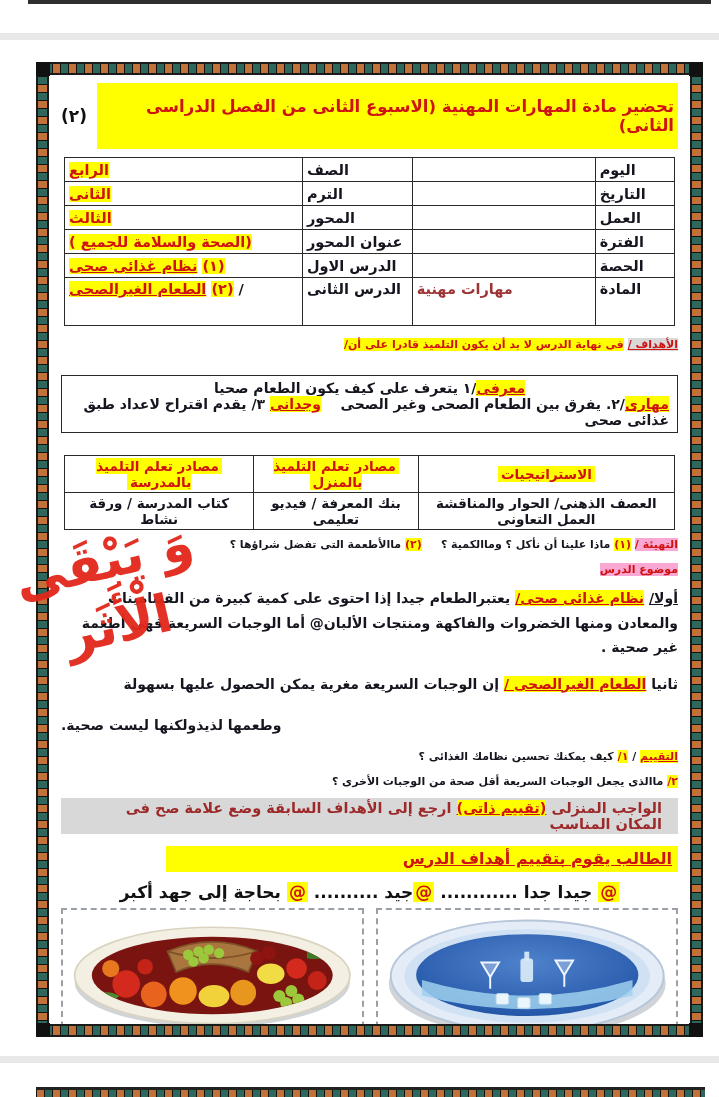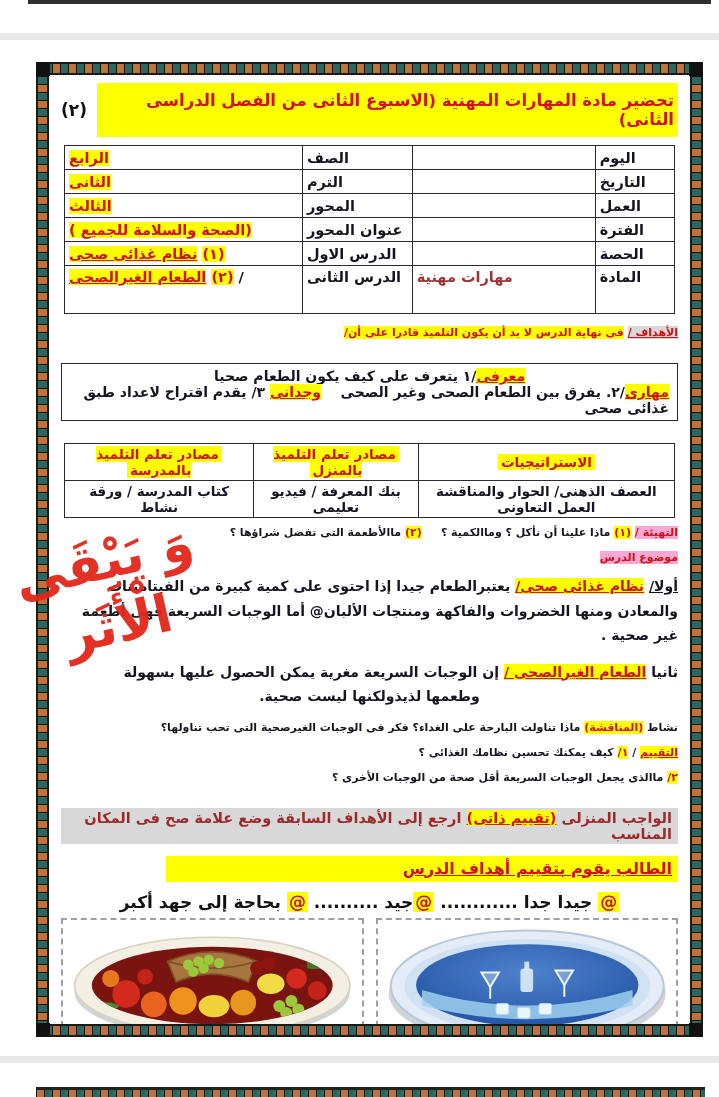--- a/index.html
+++ b/index.html
@@ -36,21 +36,21 @@
   .hl  { background:#ffff00; color:#cf1212; }
   .hlu { background:#ffff00; color:#cf1212; text-decoration:underline; }
   .gry { background:#f9a8d4; color:#cf1212; }
   .gryu{ background:#d8d8d8; color:#cf1212; text-decoration:underline; }
   .blk { color:#15151f; }
   .blku{ color:#15151f; text-decoration:underline; }
   .maroon { color:#9c3434; }
 
   
   .title-row { display:flex; align-items:center; gap:10px; font-size:16.5px; }
-  .title-main { flex:0 1 auto; padding:8px 4px; }
+  .title-main { flex:0 1 auto; padding:14px 4px; }
   .title-num { color:#111; font-size:17px; }
 
   
   table.info { width:99%; margin:8px auto 0 auto; border-collapse:collapse; font-size:14.5px; }
   table.info td { border:1.6px solid #2a2a2a; text-align:left; height:24px; padding:1px 4px; }
   table.info tr.tall td { height:48px; vertical-align:top; padding-top:3px; }
   td.w1{width:13%;} td.w2{width:30%;margin-left:40px;} td.w3{width:18%;margin-left:24px;} td.w4{width:39%;}
 
   
   .line { margin-top:12px; font-size:11px; }
@@ -59,24 +59,24 @@
 
   
   table.strat { width:99%; margin:22px auto 0 auto; border-collapse:collapse; font-size:13.5px; }
   table.strat td { border:1.6px solid #2a2a2a; text-align:center; padding:2px 4px; }
   table.strat .hd { color:#cf1212; }
   table.strat .hd span { background:#ffff00; padding:0 3px; }
   .preline { white-space:pre-line; }
 
   
   .para { margin-top:10px; font-size:14px; line-height:1.75; }
-  .center { text-align:center; }
+  .center { text-align:left;margin-top:17px; }
   .self-band { margin-top:12px; width:83%; background:#ffff00; color:#cf1212;
     text-decoration:underline; font-size:16px; padding:3px 6px 4px 0; }
-  .hw-band { margin-top:24px; background:#d8d8d8; color:#9c2a2a; font-size:14.5px; padding:2px 6px; }
+  .hw-band { margin-top:10px; background:#d8d8d8; color:#9c2a2a; font-size:14.5px; padding:2px 16px; }
   .rating { margin-top:10px; text-align:center; font-size:17px; color:#111; }
   .rating .sym { background:#ffff00; color:#cf1212; padding:0 2px; }
 
   
   .img-row { display:flex; gap:12px; margin-top:6px; height:140px; }
   .img-box { flex:1; border:2px dashed #9aa0a8; background:#fff; padding:3px; }
   .img-box svg { width:100%; height:100%; display:block; }
 
   
   .watermark { position:absolute; top:528px; left:6px; width:210px; z-index:9;
@@ -198,25 +198,20 @@
       <span class="blk">يعتبرالطعام جيدا إذا احتوى على كمية كبيرة من الفيتامينات والمعادن ومنها الخضروات والفاكهة ومنتجات الألبان@ أما الوجبات السريعة فهى أطعمة غير صحية .</span>
     </div>
 
     <div class="para" style="margin-top:12px">
       <span class="blk">ثانيا</span>
       <span class="hlu">الطعام الغيرالصحى /</span>
       <span class="blk">إن الوجبات السريعة مغرية يمكن الحصول عليها بسهولة</span>
       <div class="center">وطعمها لذيذولكنها ليست صحية.</div>
     </div>
 
-    <div class="line">
-      <span class="blk">نشاط</span>
-      <span class="hl">(المناقشة)</span>
-      <span class="blk">ماذا تناولت البارحة على الغداء؟ فكر فى الوجبات الغيرصحية التى تحب تناولها؟</span>
-    </div>
 
     <div class="line">
       <span class="hlu">التقييم</span>
       <span class="blk">/</span>
       <span class="hl">١/</span>
       <span class="blk">كيف يمكنك تحسين نظامك الغذائى ؟</span>
     </div>
 
     <div class="line">
       <span class="hl">٢/</span>

